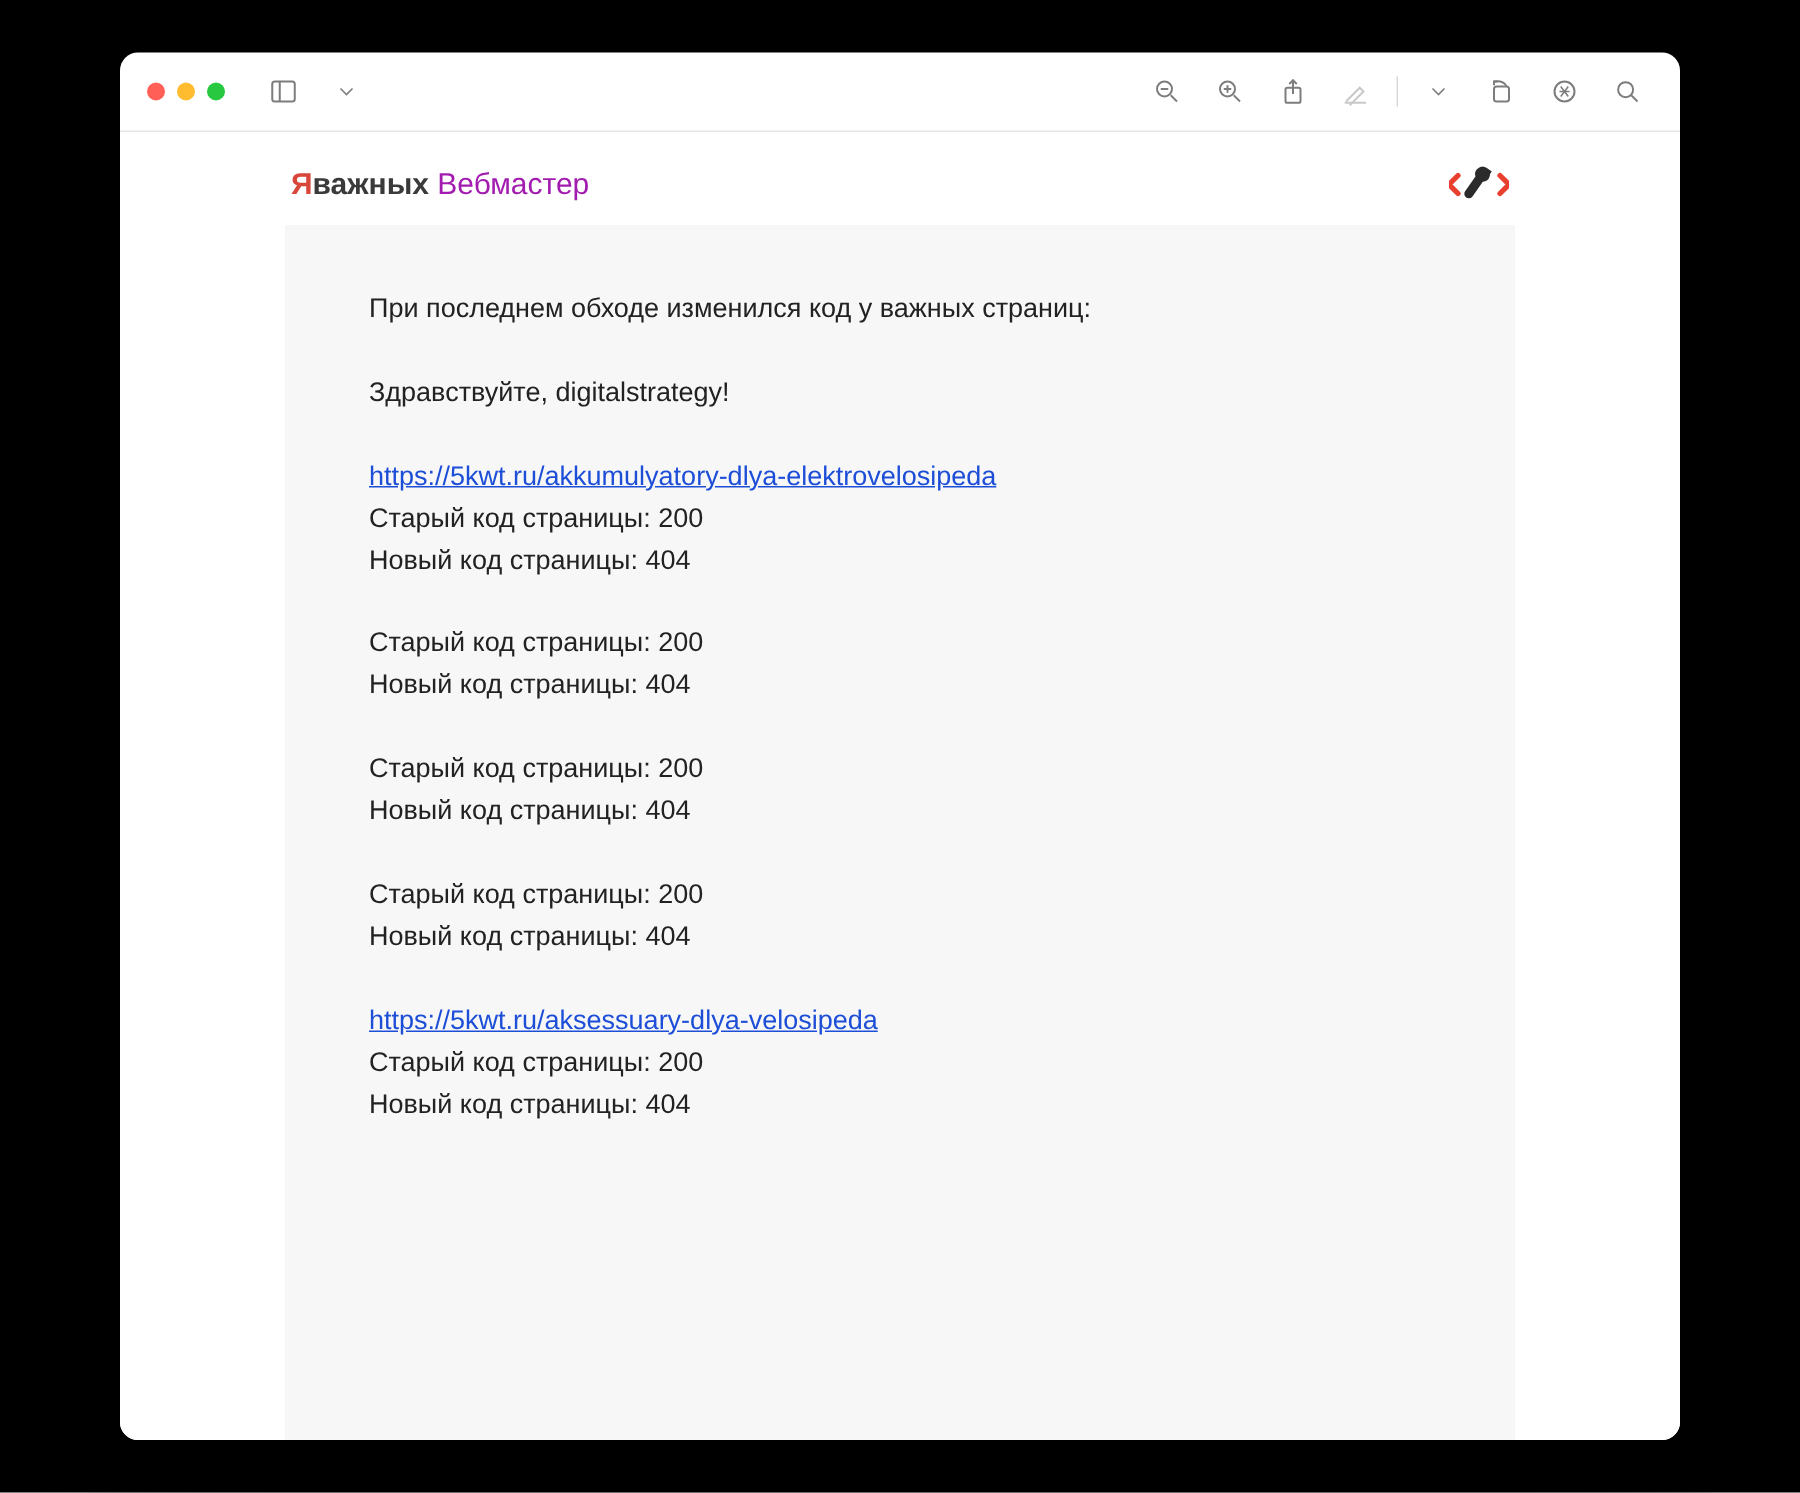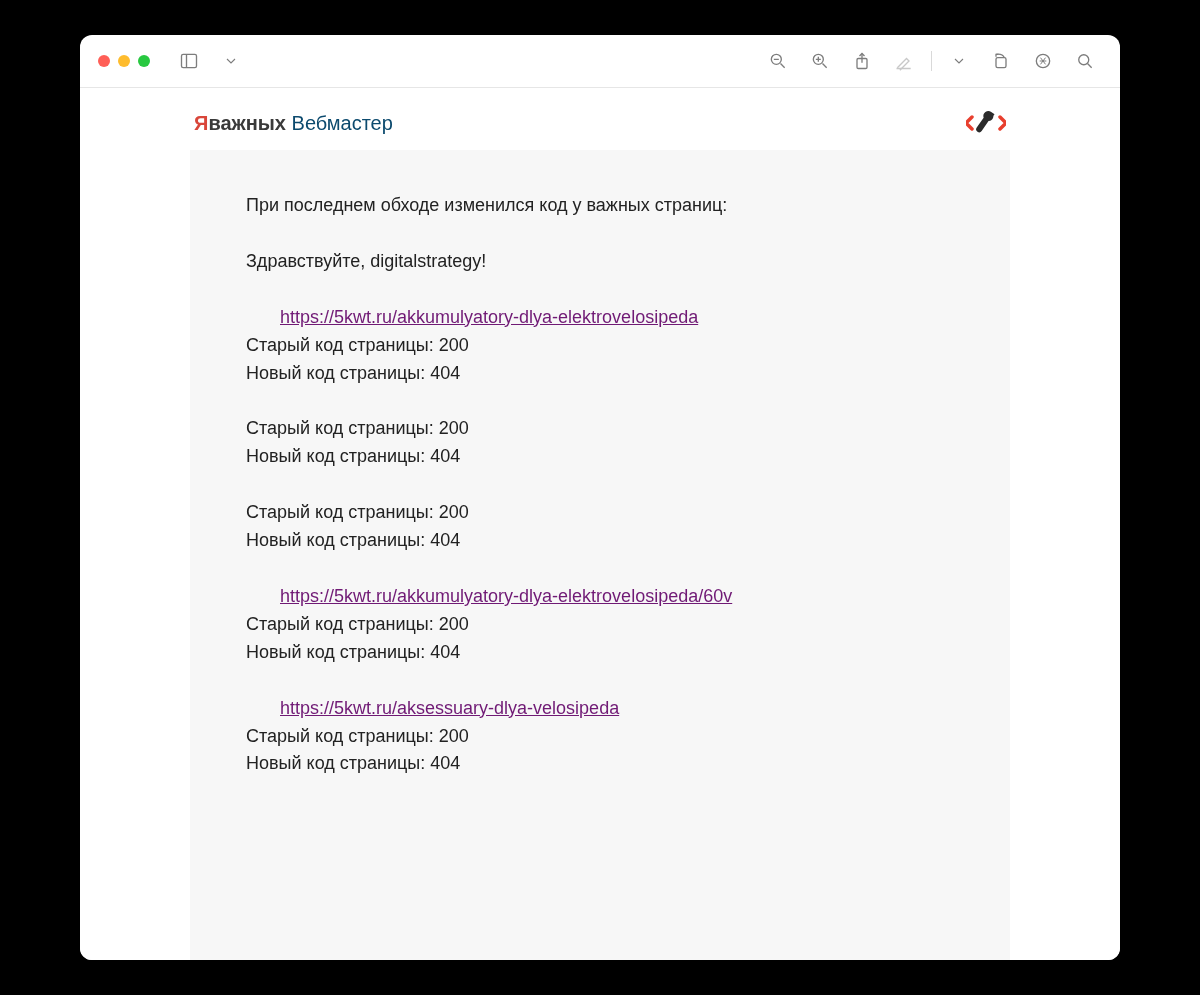--- a/index.html
+++ b/index.html
@@ -53,37 +53,36 @@
     padding:6px 4px 12px;
   }
   .brand{
     font-family:Arial,sans-serif;
     font-size:20px;
     color:#4a4a4a;
     letter-spacing:0;
   }
   .brand .ya{color:#d9463a;font-weight:600;}
   .brand .ndex{color:#3a3a3a;font-weight:600;}
-  .brand .wm{color:#0c4a6e;font-weight:400;}
+  .brand .wm{color:#a21caf;font-weight:400;}
   .wrench{display:flex;align-items:center;gap:2px;}
   .wrench svg{display:block;}
 
   .mail-body{
     background:#f7f7f7;
     padding:42px 56px;
     min-height:740px;
     color:#222;
     font-size:18px;
     line-height:1.55;
   }
   .block{margin-bottom:28px;}
   .block p{margin:0;}
   .block a{
-    color:#701a75;
-    margin-left:34px;
+    color:#1d4ed8;
   }
 </style>
 </head>
 <body>
 
 <div class="window">
 
   <div class="titlebar">
     <div class="traffic">
       <span class="dot red"></span>
@@ -193,21 +192,20 @@
             </div>
             <div class="block">
               <p>Старый код страницы: 200</p>
               <p>Новый код страницы: 404</p>
             </div>
             <div class="block">
               <p>Старый код страницы: 200</p>
               <p>Новый код страницы: 404</p>
             </div>
             <div class="block">
-              <p><a href="#">https://5kwt.ru/akkumulyatory-dlya-elektrovelosipeda/60v</a></p>
               <p>Старый код страницы: 200</p>
               <p>Новый код страницы: 404</p>
             </div>
             <div class="block">
               <p><a href="#">https://5kwt.ru/aksessuary-dlya-velosipeda</a></p>
               <p>Старый код страницы: 200</p>
               <p>Новый код страницы: 404</p>
             </div>
           </div>
       </div>

